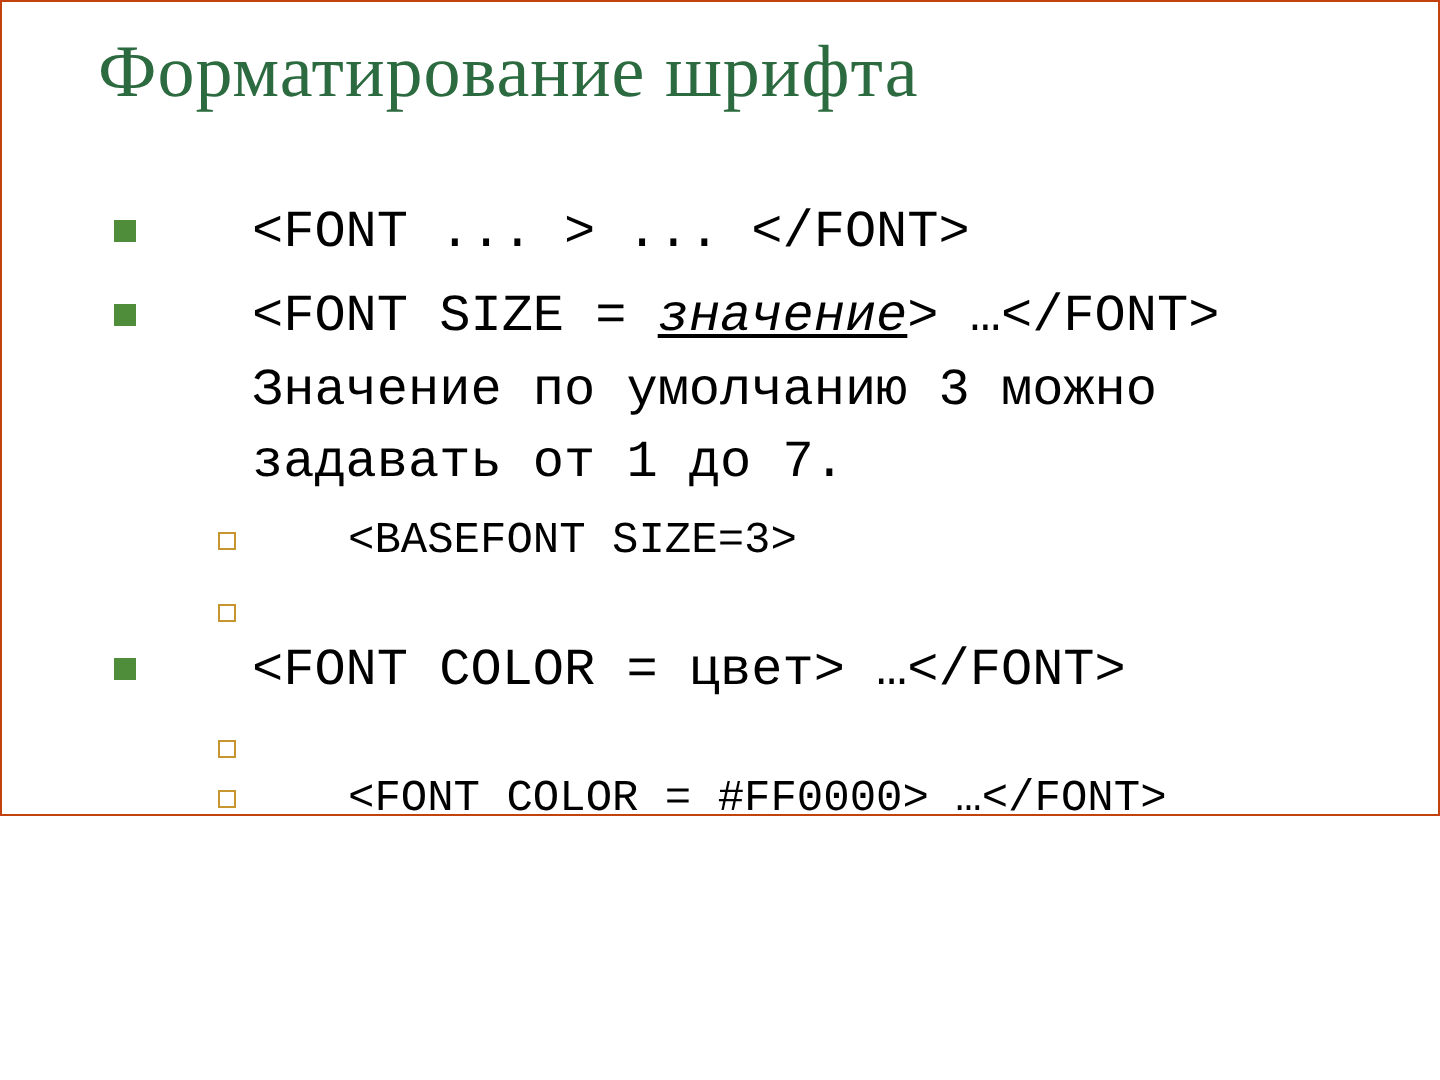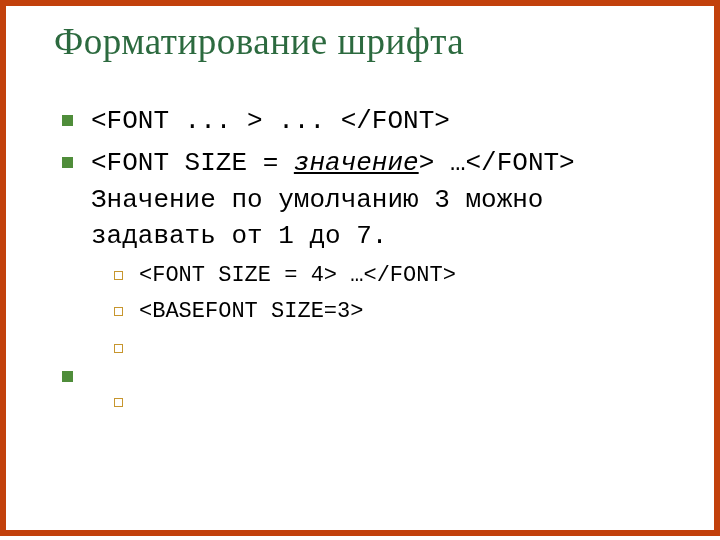--- a/index.html
+++ b/index.html
@@ -6,38 +6,39 @@
     body {
       margin: 0;
       width: 720px;
       height: 540px;
       background: #fff;
       font-family: "Times New Roman", serif;
       overflow: hidden;
     }
     .slide {
       width: 720px;
-      height: 536px;
-      border: 6px solid #c2410c;
+      height: 408px;
+      border: 1px solid #c2410c;
       padding: 14px 48px 20px 48px;
     }
     .title {
       color: #2c6a3f;
       font-size: 37px;
       margin: 0 0 40px 0;
       font-weight: normal;
       letter-spacing: 0.5px;
     }
     .l1 { padding-left: 8px; }
     .l2 { padding-left: 52px; }
     .line {
       display: flex;
       align-items: flex-start;
       margin-bottom: 6px;
       line-height: 1.4;
+      gap: 40px;
     }
     .bullet1 {
       display: inline-block;
       width: 11px;
       height: 11px;
       background: #4f8d3a;
       margin-right: 18px;
       margin-top: 12px;
       flex-shrink: 0;
     }
@@ -75,34 +76,35 @@
     </div>
 
     <div class="line">
       <span class="bullet1"></span>
       <span class="txt1"><span>&lt;FONT SIZE = </span><span class="italic">значение</span><span>&gt; …&lt;/FONT&gt; Значение по умолчанию 3 можно задавать от 1 до 7.</span></span>
     </div>
 
     <div class="l2">
       <div class="line">
         <span class="bullet2"></span>
-        <span class="txt2">&lt;FONT SIZE = 4&gt; …&lt;/FONT&gt;</span>
-      </div>
-      <div class="line">
-        <span class="bullet2"></span>
         <span class="txt2">&lt;BASEFONT SIZE=3&gt;</span>
       </div>
       <div class="line">
         <span class="bullet2"></span>
       </div>
     </div>
 
     <div class="line">
       <span class="bullet1"></span>
+      <span class="txt1">&lt;FONT COLOR = цвет&gt; …&lt;/FONT&gt;</span>
     </div>
 
     <div class="l2">
       <div class="line">
         <span class="bullet2"></span>
       </div>
+      <div class="line">
+        <span class="bullet2"></span>
+        <span class="txt2">&lt;FONT COLOR = #FF0000&gt; …&lt;/FONT&gt;</span>
+      </div>
     </div>
   </div>
 </div>
 
 </body></html>

